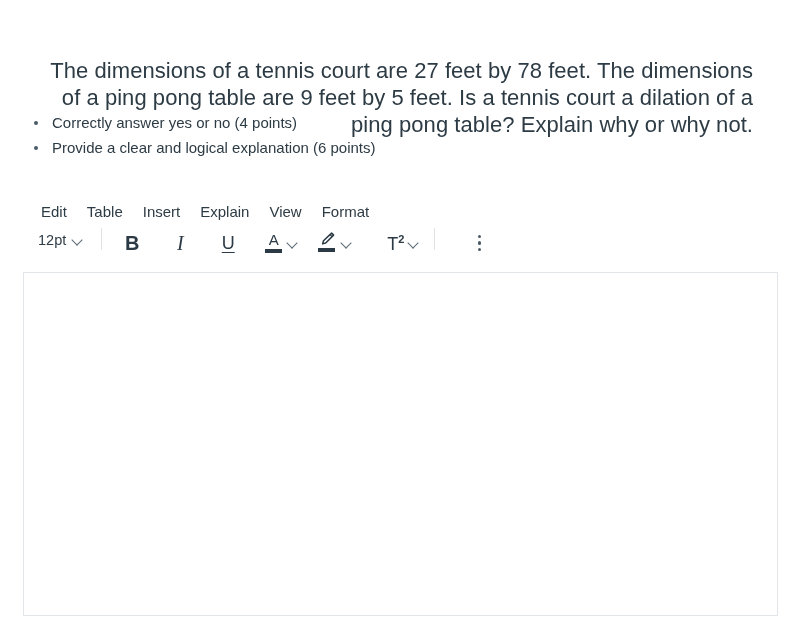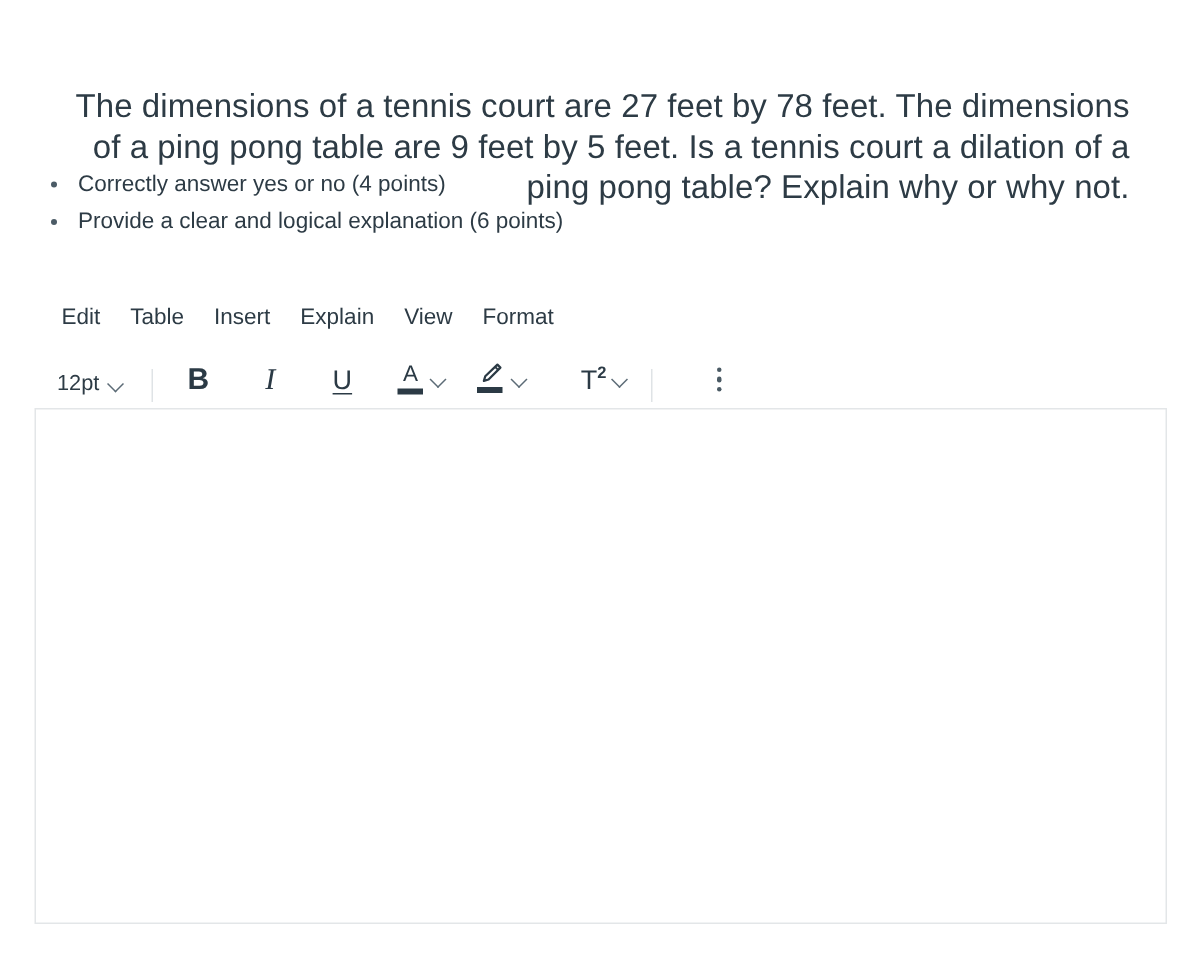--- a/index.html
+++ b/index.html
@@ -88,21 +88,21 @@
     line-height: 32px;
     color: #2d3b45;
     padding: 0 10px;
     cursor: pointer;
     white-space: nowrap;
     border-radius: 3px;
   }
 
   .toolbar {
     display: flex;
-    align-items: flex-end;
+    align-items: flex-start;
     height: 40px;
     padding-left: 8px;
     gap: 0;
   }
 
   .tb-select {
     display: flex;
     align-items: center;
     gap: 7px;
     padding: 4px 7px;

